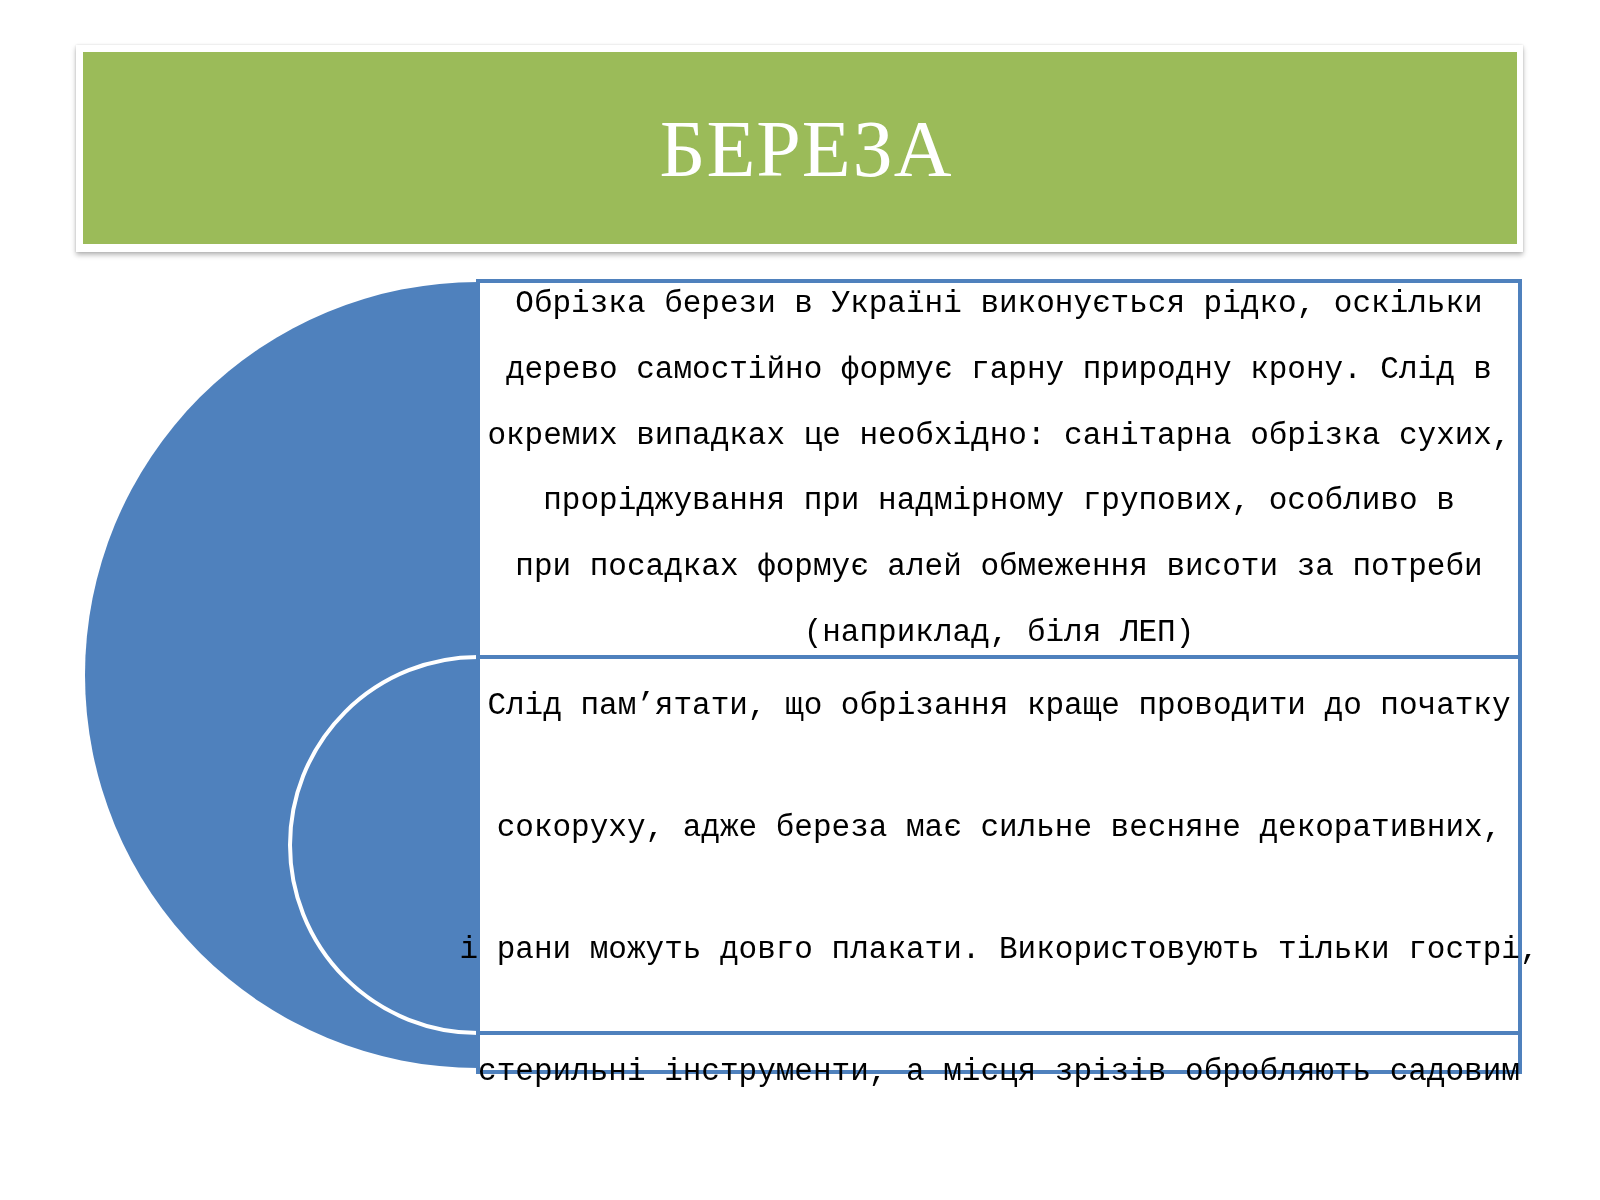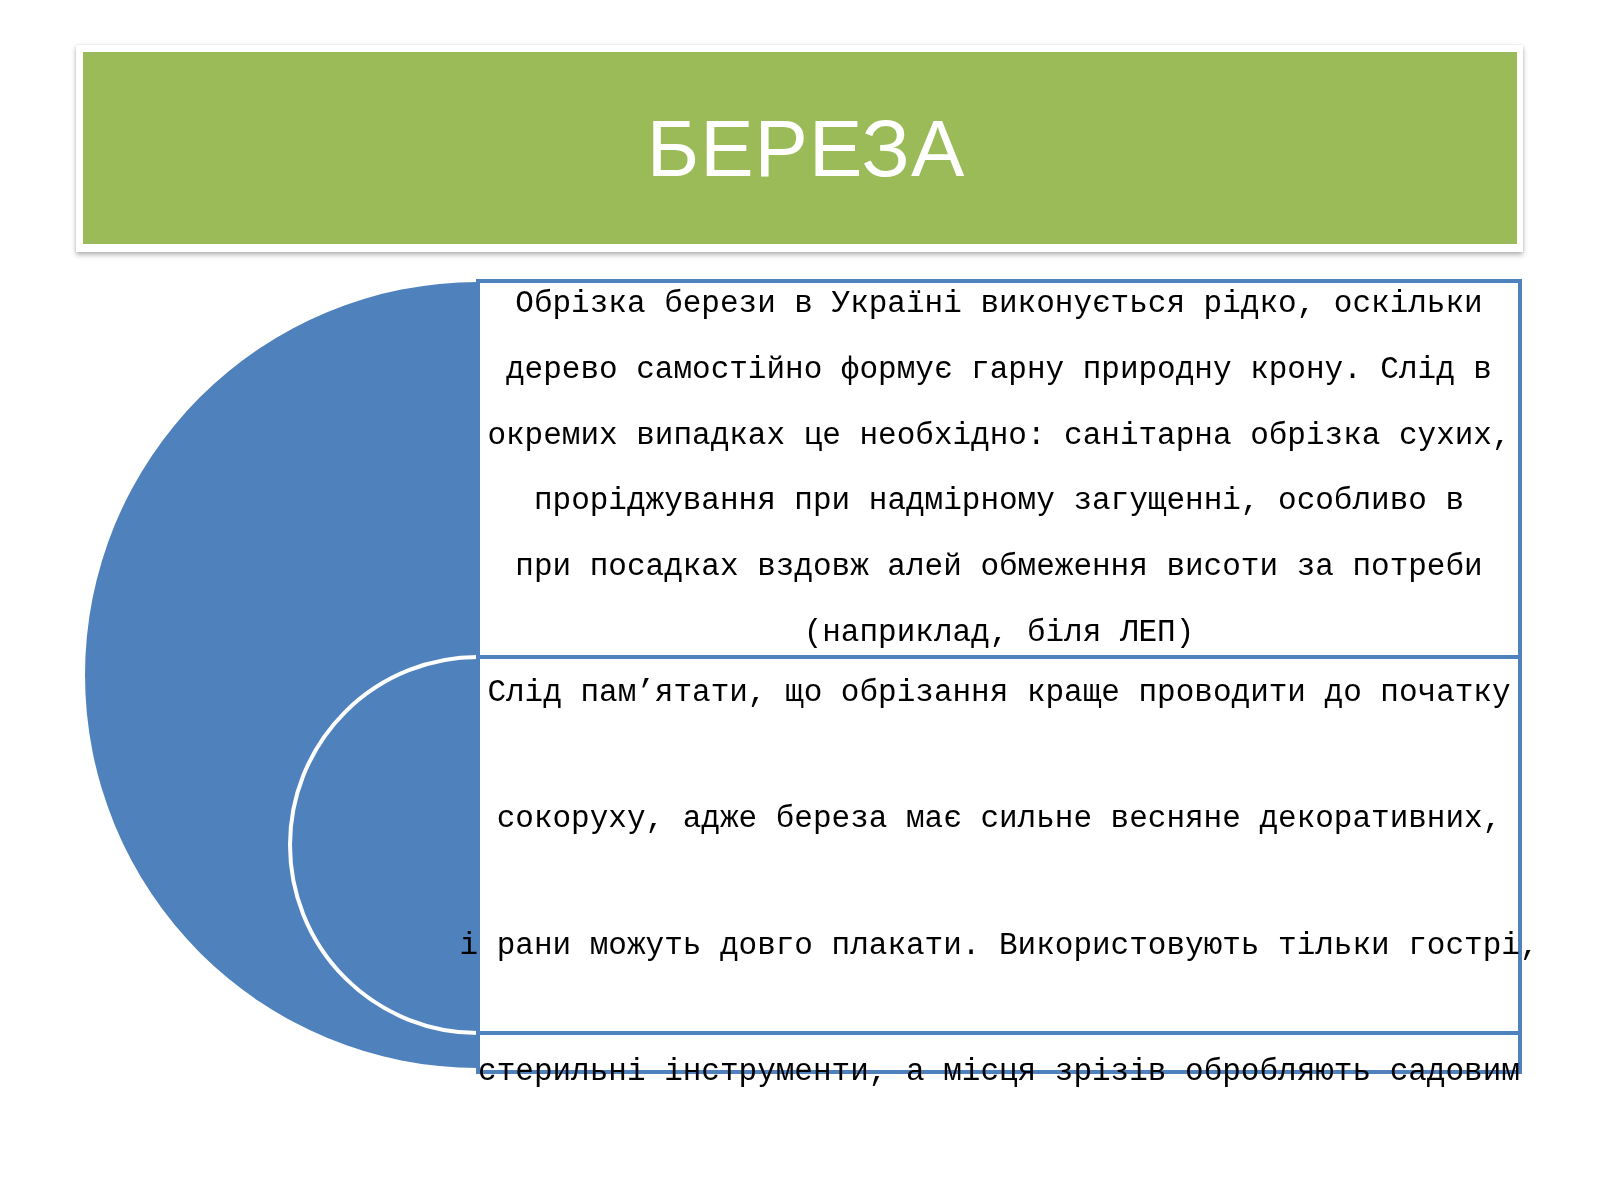--- a/index.html
+++ b/index.html
@@ -34,20 +34,21 @@
       align-items: center;
       justify-content: center;
     }
     .title-text {
       color: #ffffff;
       font-size: 80px;
       line-height: 1;
       letter-spacing: 1px;
       margin-left: 12px;
       margin-top: 2px;
+      font-family: Liberation Serif, serif;
     }
     .diagram-svg {
       position: absolute;
       left: 0;
       top: 0;
       width: 1600px;
       height: 1200px;
     }
     .text-box {
       position: absolute;
@@ -61,21 +62,21 @@
       font-size: 31px;
       line-height: 44px;
       text-align: center;
       font-family: Liberation Mono, monospace;
     }
     .text-box .line {
       display: block;
       white-space: nowrap;
     }
     #box-1 { top: 282px; height: 373px; padding-top: 0px; }
-    #box-2 { top: 659px; height: 435px; padding-top: 12px; box-sizing: border-box; }
+    #box-2 { top: 659px; height: 435px; padding-top: 25px; box-sizing: border-box; }
   </style>
 </head>
 <body>
 
 <div class="title-card">
   <div class="title-band">
     <span class="title-text">БЕРЕЗА</span>
   </div>
 </div>
 
@@ -87,22 +88,22 @@
 
   <rect x="478" y="281" width="1042" height="791" fill="#ffffff" stroke="#4f81bd" stroke-width="4"></rect>
   <line x1="478" y1="657" x2="1520" y2="657" stroke="#4f81bd" stroke-width="4"></line>
   <line x1="478" y1="1033" x2="1520" y2="1033" stroke="#4f81bd" stroke-width="4"></line>
 </svg>
 
 <div class="text-box" id="box-1">
   <span class="line">Обрізка берези в Україні виконується рідко, оскільки</span>
   <span class="line">дерево самостійно формує гарну природну крону. Слід в</span>
   <span class="line">окремих випадках це необхідно: санітарна обрізка сухих,</span>
-  <span class="line">проріджування при надмірному загущенні, особливо в</span>
-  <span class="line">при посадках вздовж алей обмеження висоти за потреби</span>
+  <span class="line">проріджування при надмірному групових, особливо в</span>
+  <span class="line">при посадках формує алей обмеження висоти за потреби</span>
   <span class="line">(наприклад, біля ЛЕП)</span>
 </div>
 
 <div class="text-box" id="box-2">
   <span class="line">Слід пам’ятати, що обрізання краще проводити до початку</span>
   <span class="line">сокоруху, адже береза має сильне весняне декоративних,</span>
   <span class="line">і рани можуть довго плакати. Використовують тільки гострі,</span>
   <span class="line">стерильні інструменти, а місця зрізів обробляють садовим</span>
 </div>
 

